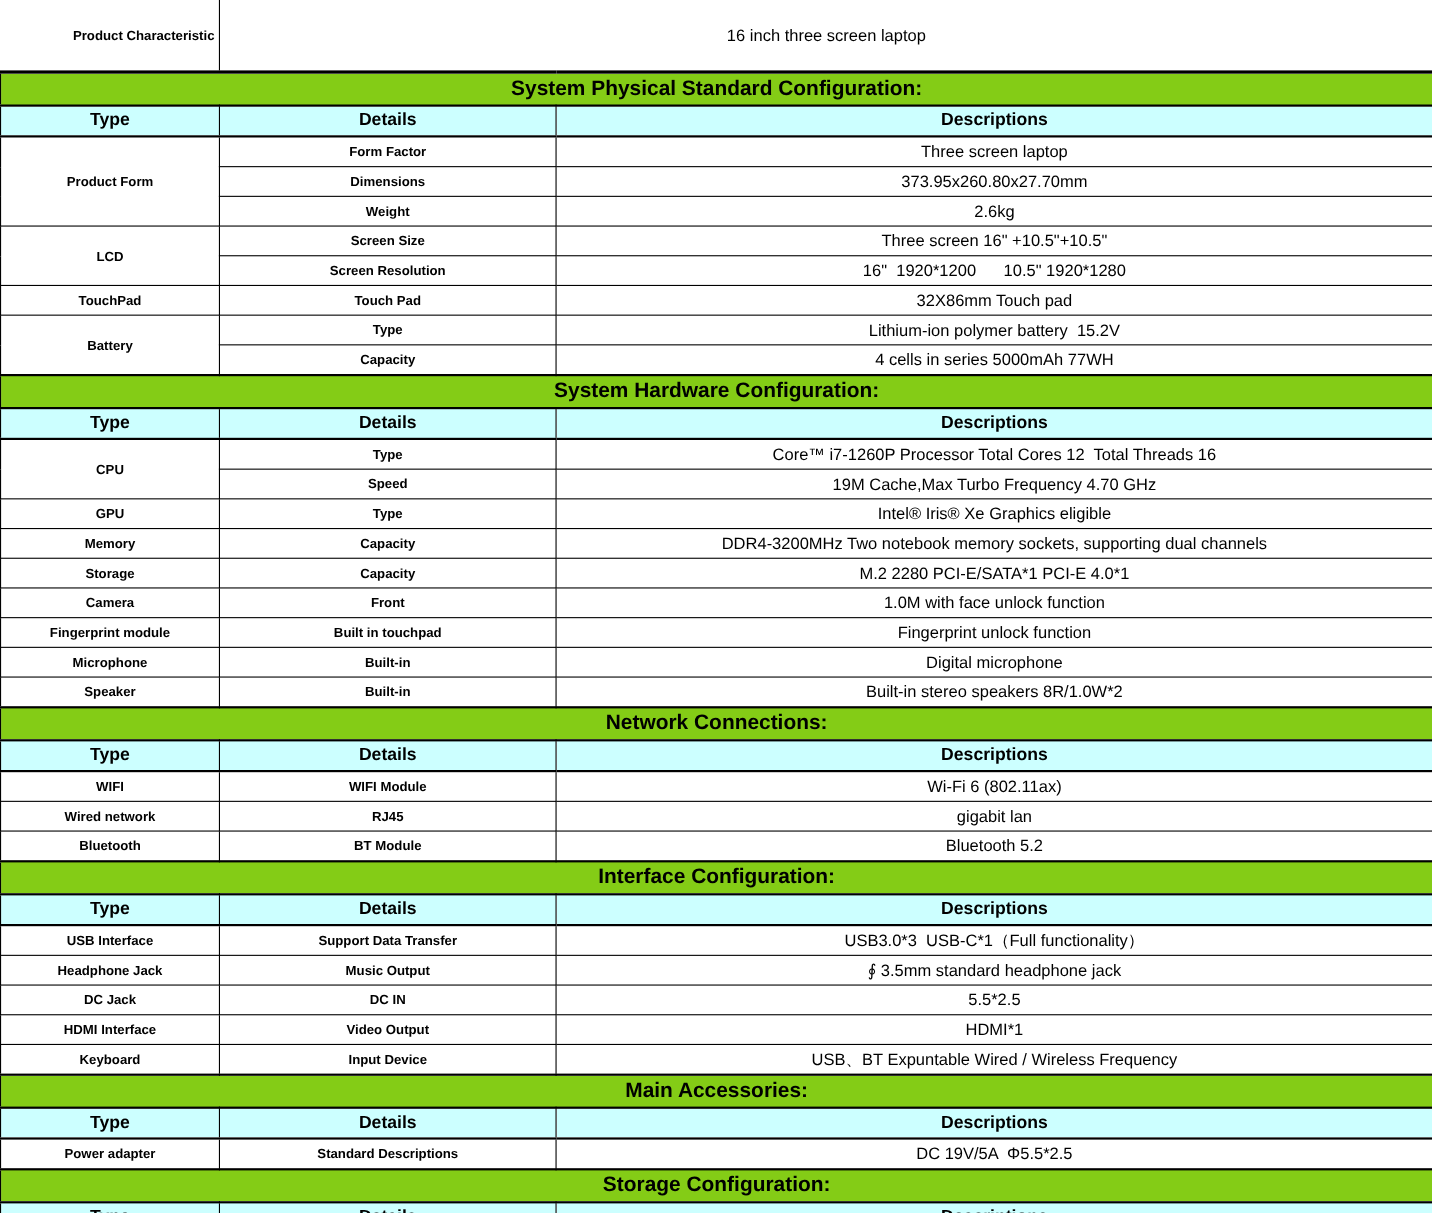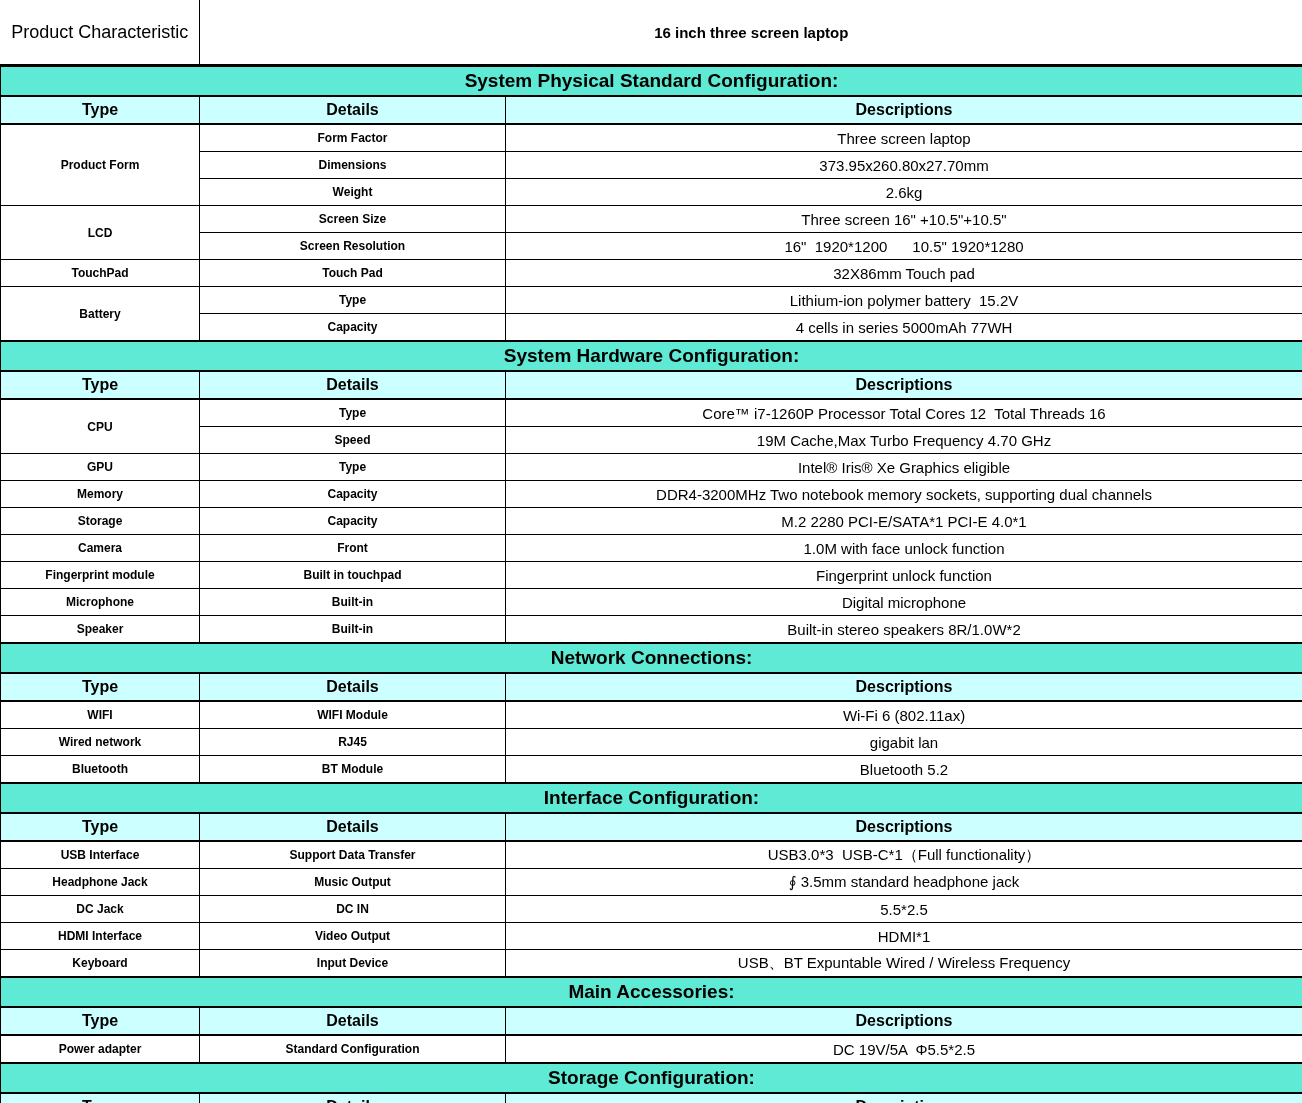--- a/index.html
+++ b/index.html
@@ -30,34 +30,35 @@
   }
 
   
   tr.header-row td {
     height: 62px;
     border-bottom: 3px solid #000;
   }
   td.hdr-left {
     border-left: none;
     border-top: none;
-    font-weight: normal;
-    font-size: 18px;
+    font-weight: bold;
+    font-size: 12px;
     line-height: 1.35;
+    text-align: right;
   }
   td.hdr-title {
     border-top: none;
     border-right: none;
-    font-weight: bold;
+    font-weight: normal;
     font-size: 15px;
   }
 
   
   tr.section-row td {
-    background: #5eead4;
+    background: #84cc16;
     font-weight: bold;
     font-size: 19px;
     height: 26px;
     border-top: 2px solid #000;
     border-bottom: 2px solid #000;
   }
 
   
   tr.sub-row td {
     background: #CCFFFF;
@@ -258,21 +259,21 @@
   <tr class="section-row">
     <td colspan="3">Main Accessories:</td>
   </tr>
   <tr class="sub-row">
     <td>Type</td>
     <td>Details</td>
     <td>Descriptions</td>
   </tr>
   <tr class="data-row">
     <td class="tcol">Power adapter</td>
-    <td class="dcol">Standard Configuration</td>
+    <td class="dcol">Standard Descriptions</td>
     <td class="xcol">DC 19V/5A  Φ5.5*2.5</td>
   </tr>
 
   <tr class="section-row">
     <td colspan="3">Storage Configuration:</td>
   </tr>
   <tr class="sub-row">
     <td>Type</td>
     <td>Details</td>
     <td>Descriptions</td>

